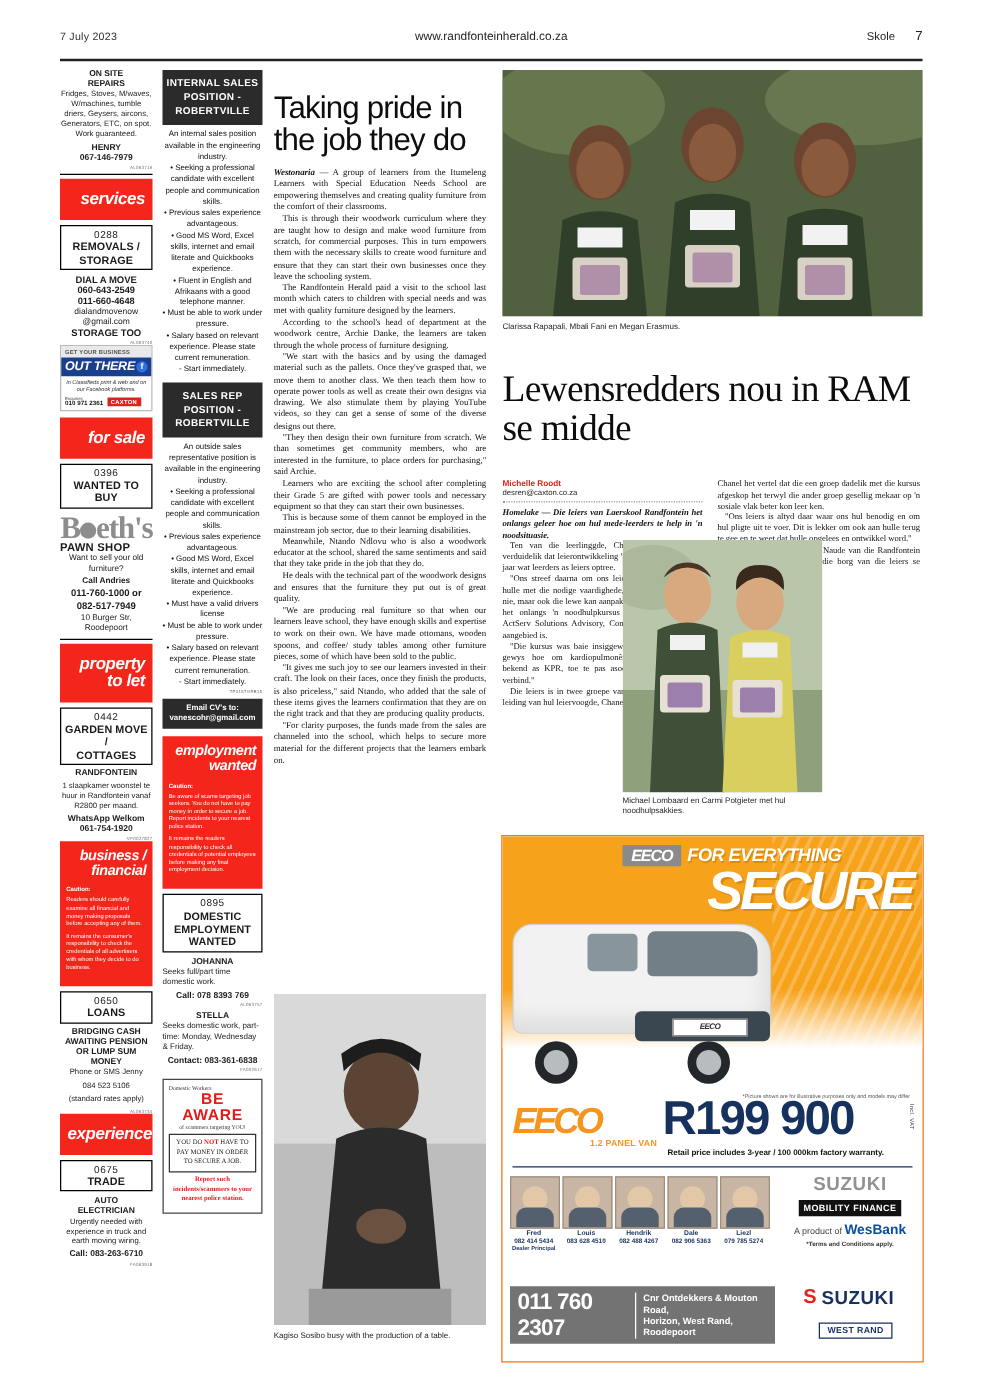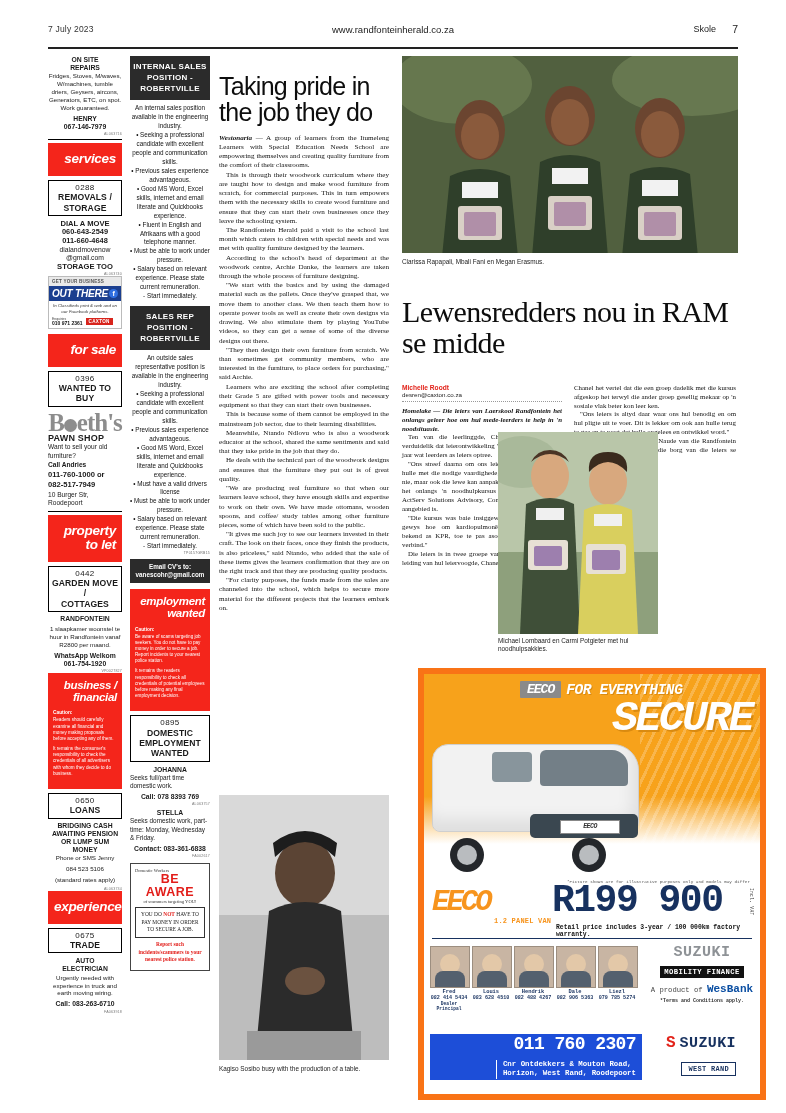--- a/index.html
+++ b/index.html
@@ -54,21 +54,21 @@
   .promo-tel{font-size:3.4px;color:#444;line-height:1;}
   .promo-tel b{font-size:5px;display:block;color:#111;}
   .promo-caxton{background:#d8241c;color:#fff;font-size:4.6px;font-weight:800;padding:1px 3px;letter-spacing:.3px;}
 
   
   .pawn-logo{text-align:center;font-family:"Liberation Serif",serif;font-weight:700;
     font-size:25px;color:#8d8d8d;line-height:.95;letter-spacing:-1px;position:relative;}
   .pawn-logo .ball{display:inline-block;width:13px;height:13px;border-radius:50%;
     background:#8d8d8d;vertical-align:-1px;}
   .pawn-sub{text-align:left;font-weight:700;font-size:9px;letter-spacing:.2px;margin-top:-1px;}
-  .pawn-l{text-align:left;font-size:6.6px;line-height:1.35;}
+  .pawn-l{text-align:center;font-size:6.6px;line-height:1.35;}
   .pawn-b{font-weight:700;}
 
   
   .jobhead{background:#2b2b2b;color:#fff;text-align:center;font-weight:800;
     font-size:8px;letter-spacing:.3px;padding:6px 3px;line-height:1.35;margin-bottom:4px;}
   .jobtxt{font-size:6.3px;line-height:1.42;text-align:center;color:#111;}
   .jobmail{background:#2b2b2b;color:#fff;text-align:center;font-weight:700;
     font-size:6.3px;padding:4px 2px;line-height:1.3;margin-top:4px;}
   .sidecode{font-size:3.4px;color:#666;text-align:right;letter-spacing:.3px;}
 
@@ -101,22 +101,22 @@
     line-height:1.03;letter-spacing:-.6px;color:#0d0d0d;}
   .byline-name{color:#e2231a;font-weight:800;font-size:6.6px;}
   .byline-mail{font-size:6.2px;color:#222;}
   .af-body{font-family:"Liberation Serif",serif;font-size:6.9px;line-height:1.30;
     text-align:justify;color:#111;}
   .af-body p{margin:0;text-indent:6px;}
   .af-body p.first{text-indent:0;}
   .af-body .lead{font-weight:700;font-style:italic;}
 
   
-  .eeco{position:absolute;left:418px;top:668px;width:336px;height:420px;background:#fff;
-    border:6px solid #f97316;overflow:hidden;font-family:Liberation Mono, monospace;}
+  .eeco{position:absolute;left:401px;top:668px;width:336px;height:420px;background:#fff;
+    border:1px solid #f97316;overflow:hidden;}
   .eeco-top{position:absolute;left:0;top:0;width:100%;height:170px;
     background:linear-gradient(180deg,#f7a21b 0%,#f7a21b 72%,#ffffff 100%);}
   .eeco-stripes{position:absolute;right:0;top:0;width:120px;height:170px;opacity:.22;
     background:repeating-linear-gradient(115deg,#fff 0 3px,transparent 3px 9px);}
   .eeco-fe{position:absolute;left:96px;top:7px;display:flex;align-items:center;gap:5px;}
   .eeco-badge{background:#8a8a8a;color:#fff;font-weight:800;font-style:italic;font-size:13px;
     padding:1px 7px;letter-spacing:-1px;border-radius:1px;}
   .eeco-fetxt{color:#fff;font-weight:800;font-style:italic;font-size:14.5px;letter-spacing:-.4px;
     text-shadow:1px 1px 0 #d98a10;}
   .eextra{position:absolute;right:8px;top:20px;color:#fff;font-weight:800;font-style:italic;
@@ -153,22 +153,22 @@
   .staff .tl{font-size:5.1px;font-weight:800;text-align:center;color:#17315f;line-height:1.2;}
   .staff .rl{font-size:4.6px;font-weight:800;text-align:center;color:#17315f;}
 
   .eeco-right{position:absolute;right:4px;top:270px;width:108px;text-align:center;}
   .suz-word{color:#8e9296;font-weight:800;font-size:15px;letter-spacing:.5px;}
   .suz-mob{background:#111;color:#fff;font-weight:800;font-size:7.2px;letter-spacing:.4px;padding:2px 4px;display:inline-block;margin-top:2px;}
   .suz-wes{font-size:7.2px;color:#444;margin-top:4px;}
   .suz-wes b{font-size:11px;color:#0a4ea2;}
   .suz-tc{font-size:5px;font-weight:700;color:#333;margin-top:3px;}
 
-  .eeco-bar{position:absolute;left:6px;right:118px;bottom:14px;height:46px;background:#1d4ed8;
-    display:flex;align-items:flex-end;gap:6px;padding:0 6px;flex-direction:column;}
+  .eeco-bar{position:absolute;left:6px;right:118px;bottom:14px;height:46px;background:#737373;
+    display:flex;align-items:center;gap:6px;padding:0 6px;}
   .eeco-tel{color:#fff;font-weight:800;font-size:18px;letter-spacing:-.6px;}
   .eeco-addr{color:#fff;font-weight:800;font-size:7.4px;line-height:1.25;border-left:1.5px solid #fff;padding-left:6px;}
   .eeco-sz{position:absolute;right:6px;bottom:42px;width:106px;display:flex;align-items:center;gap:4px;justify-content:center;}
   .sz-mark{color:#e2231a;font-weight:800;font-size:16px;}
   .sz-txt{color:#17315f;font-weight:800;font-size:15px;letter-spacing:.4px;}
   .eeco-wr{position:absolute;right:24px;bottom:18px;border:1px solid #17315f;color:#17315f;
     font-weight:800;font-size:7px;padding:2px 6px;letter-spacing:.3px;}
 </style>
 </head>
 <body>

